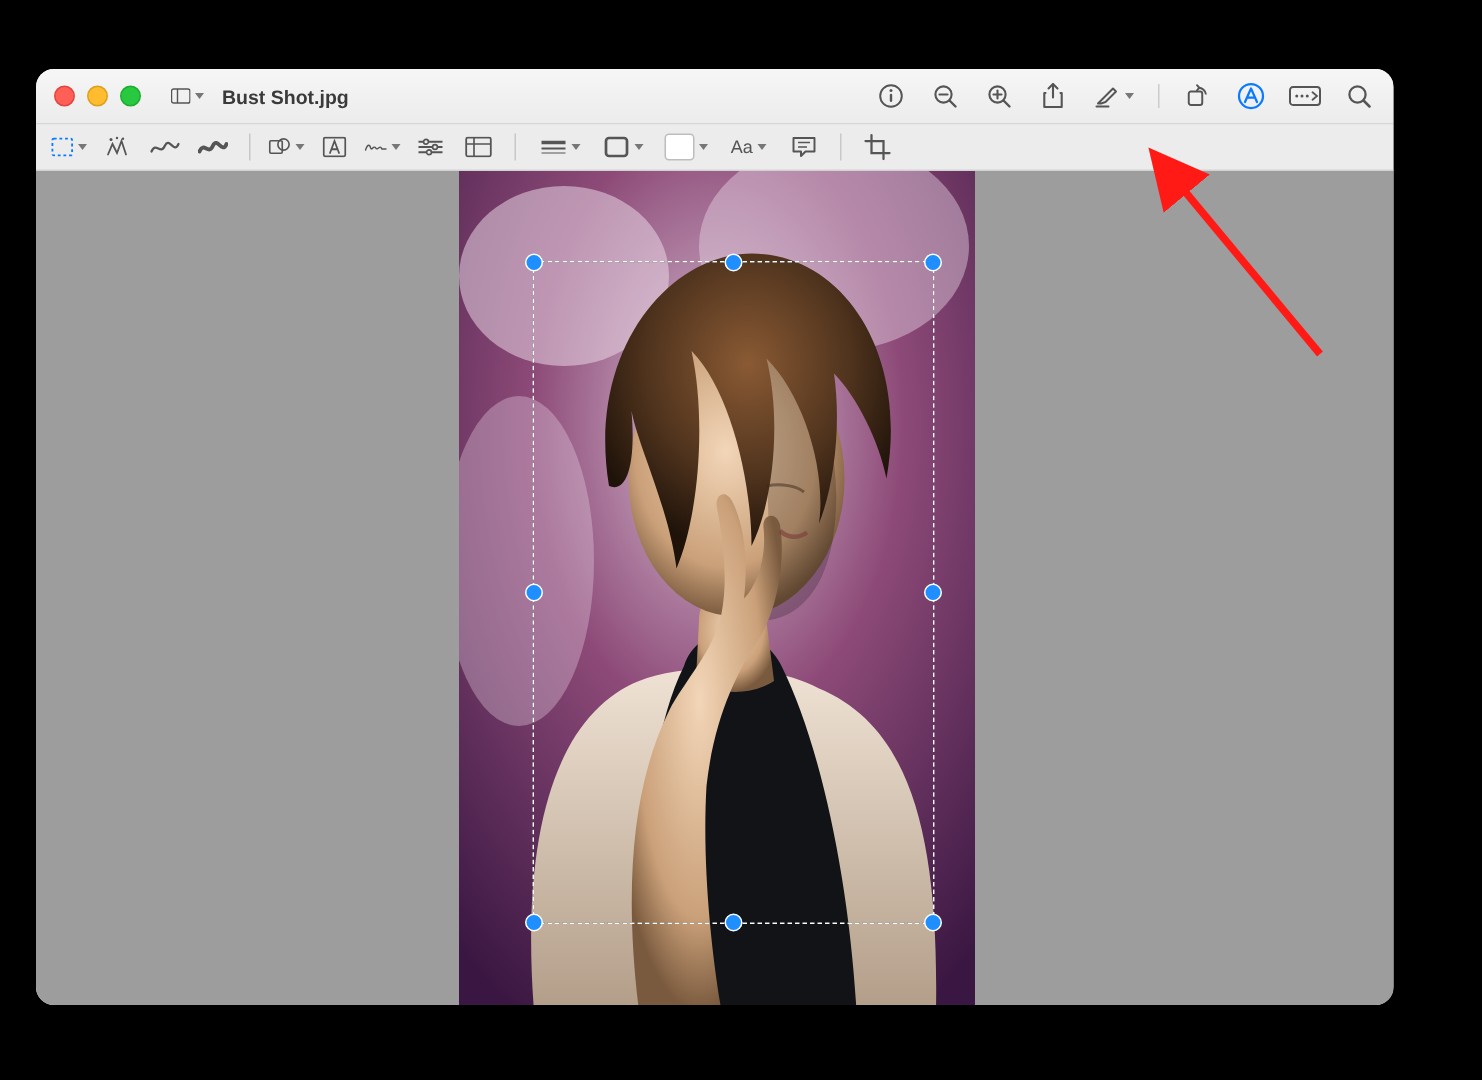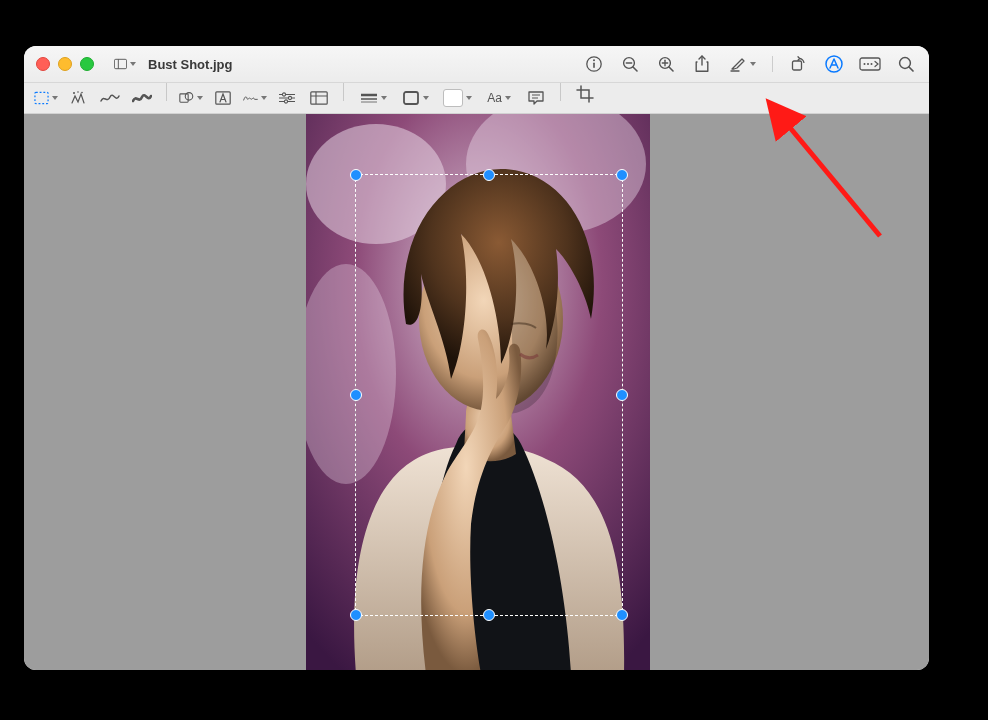--- a/index.html
+++ b/index.html
@@ -75,20 +75,21 @@
   }
   .tb-btn svg, .mk-btn svg { display:block; }
   .tb-btn.blue { color: #0a7aff; }
   .sep-mini { width:1px; height:16px; background:#ccc; }
 
   .markupbar {
     height: 30px;
     background: #ececec;
     border-bottom: 1px solid #d2d2d2;
     display: flex;
+    align-items: center;
     padding: 0 10px;
     gap: 10px;
   }
   .mk-group { display:flex; align-items:center; gap:8px; }
   .mk-sep { width:1px; height:18px; background:#c8c8c8; margin:0 2px;}
   .mk-btn { width:24px; height:22px; }
   .mk-btn.wider { width:34px; }
   .chev::after{
     content:"";
     display:inline-block;

